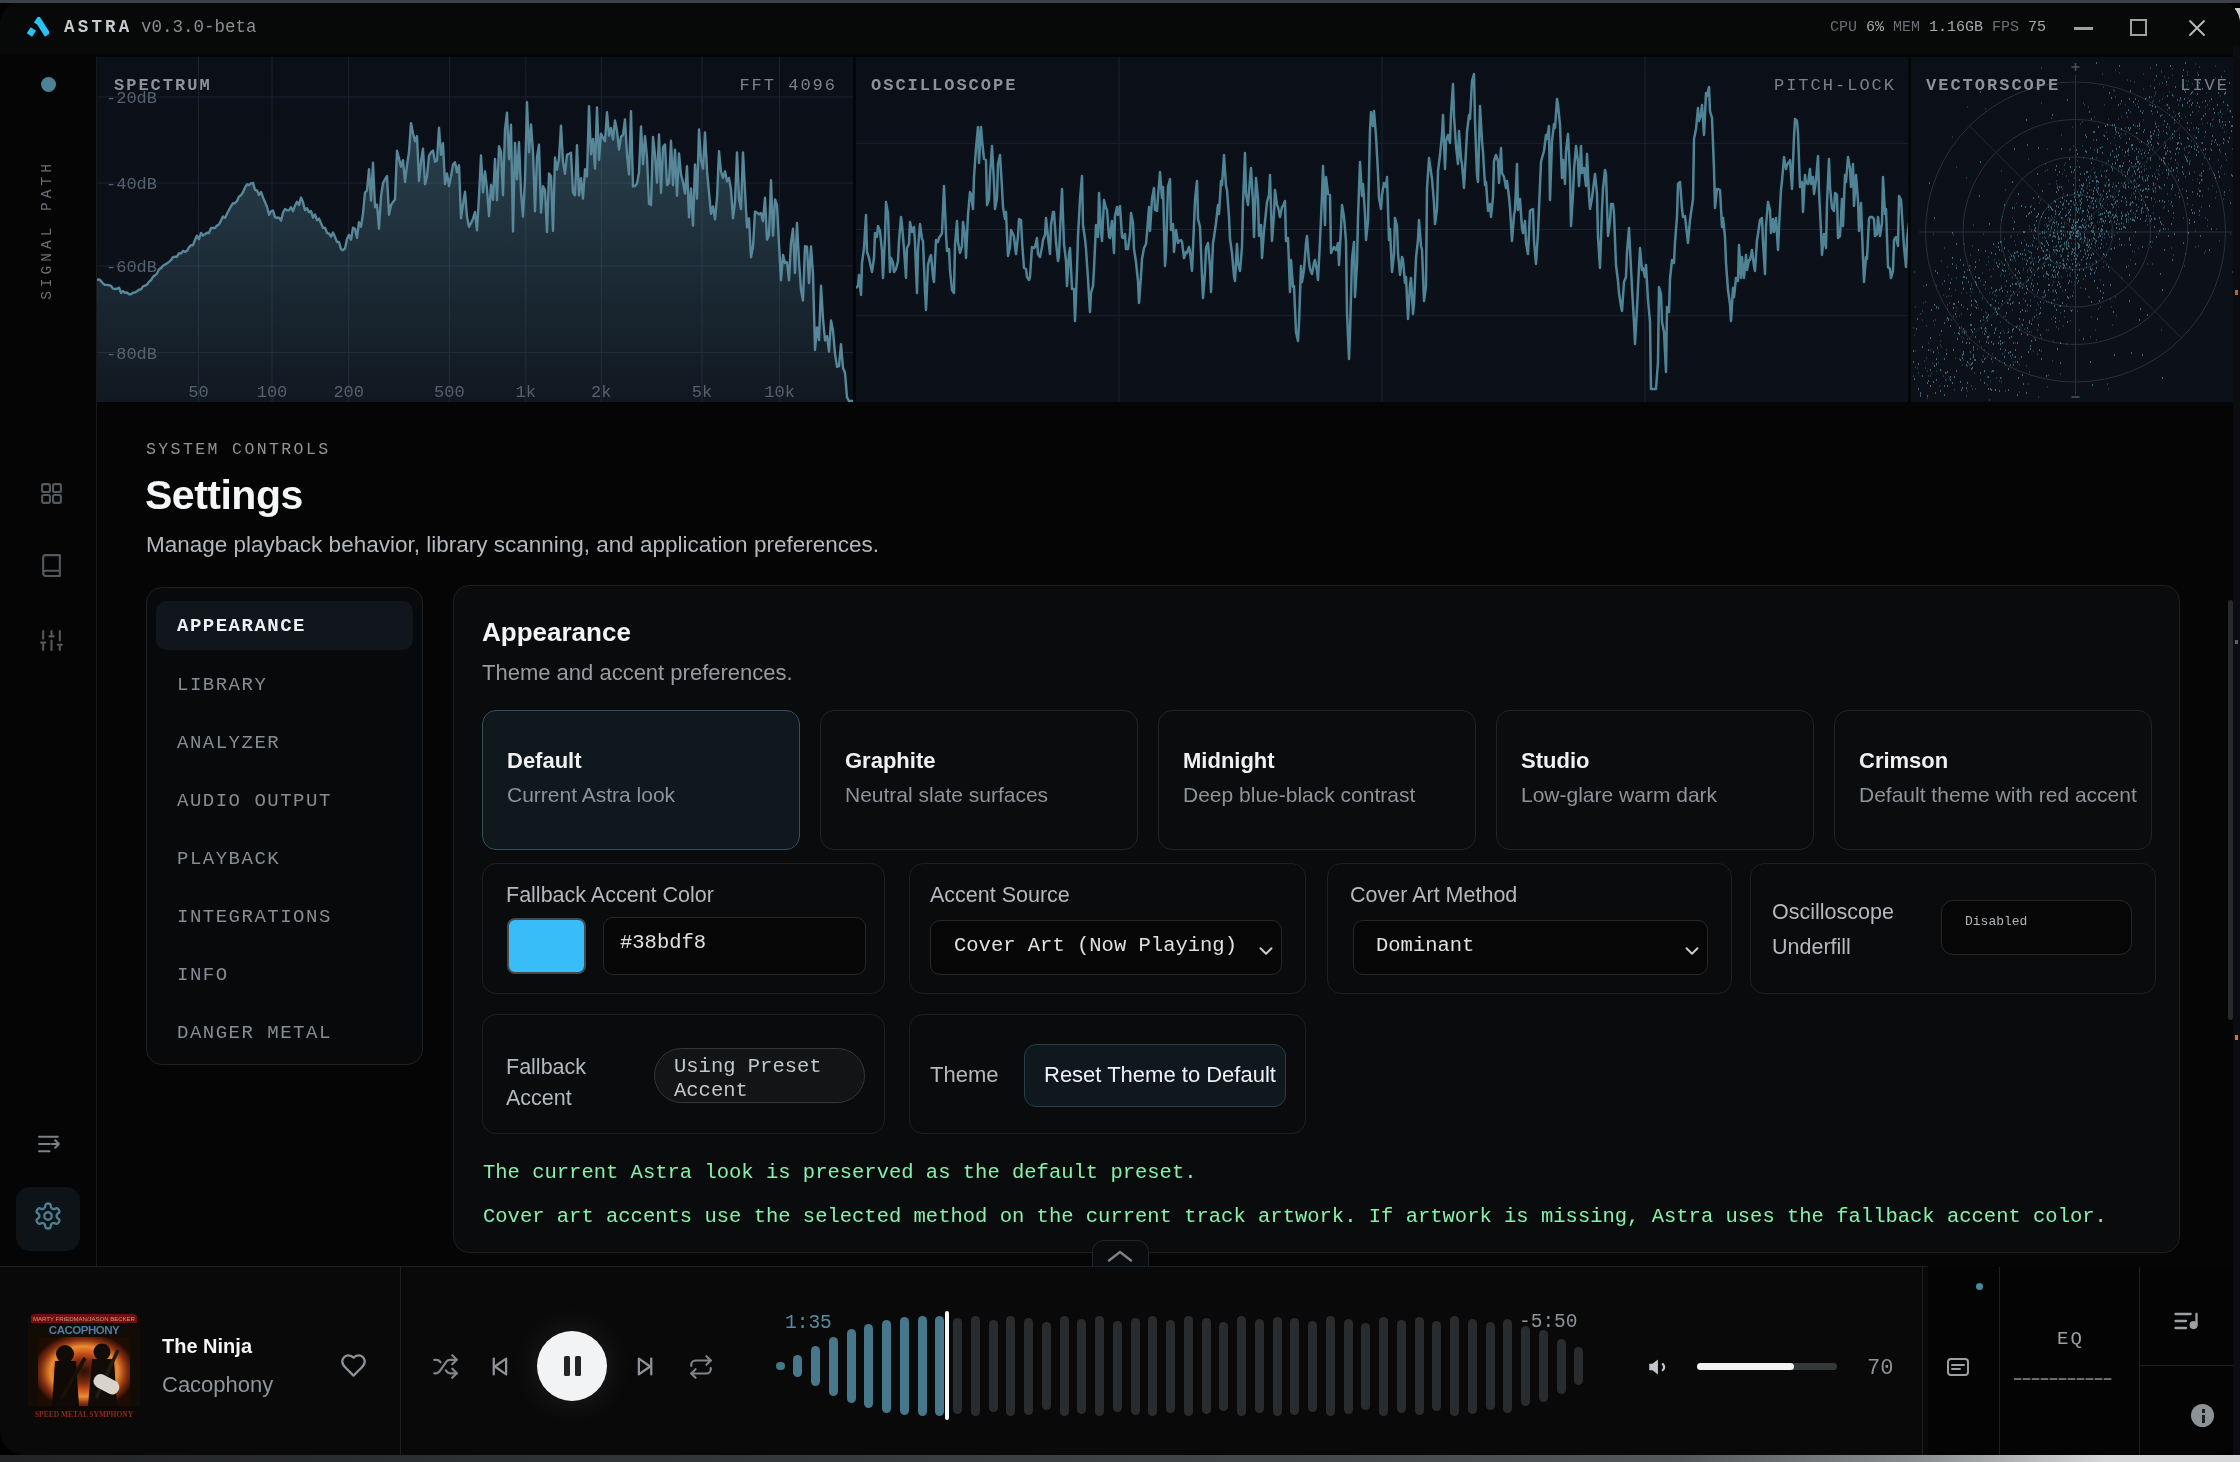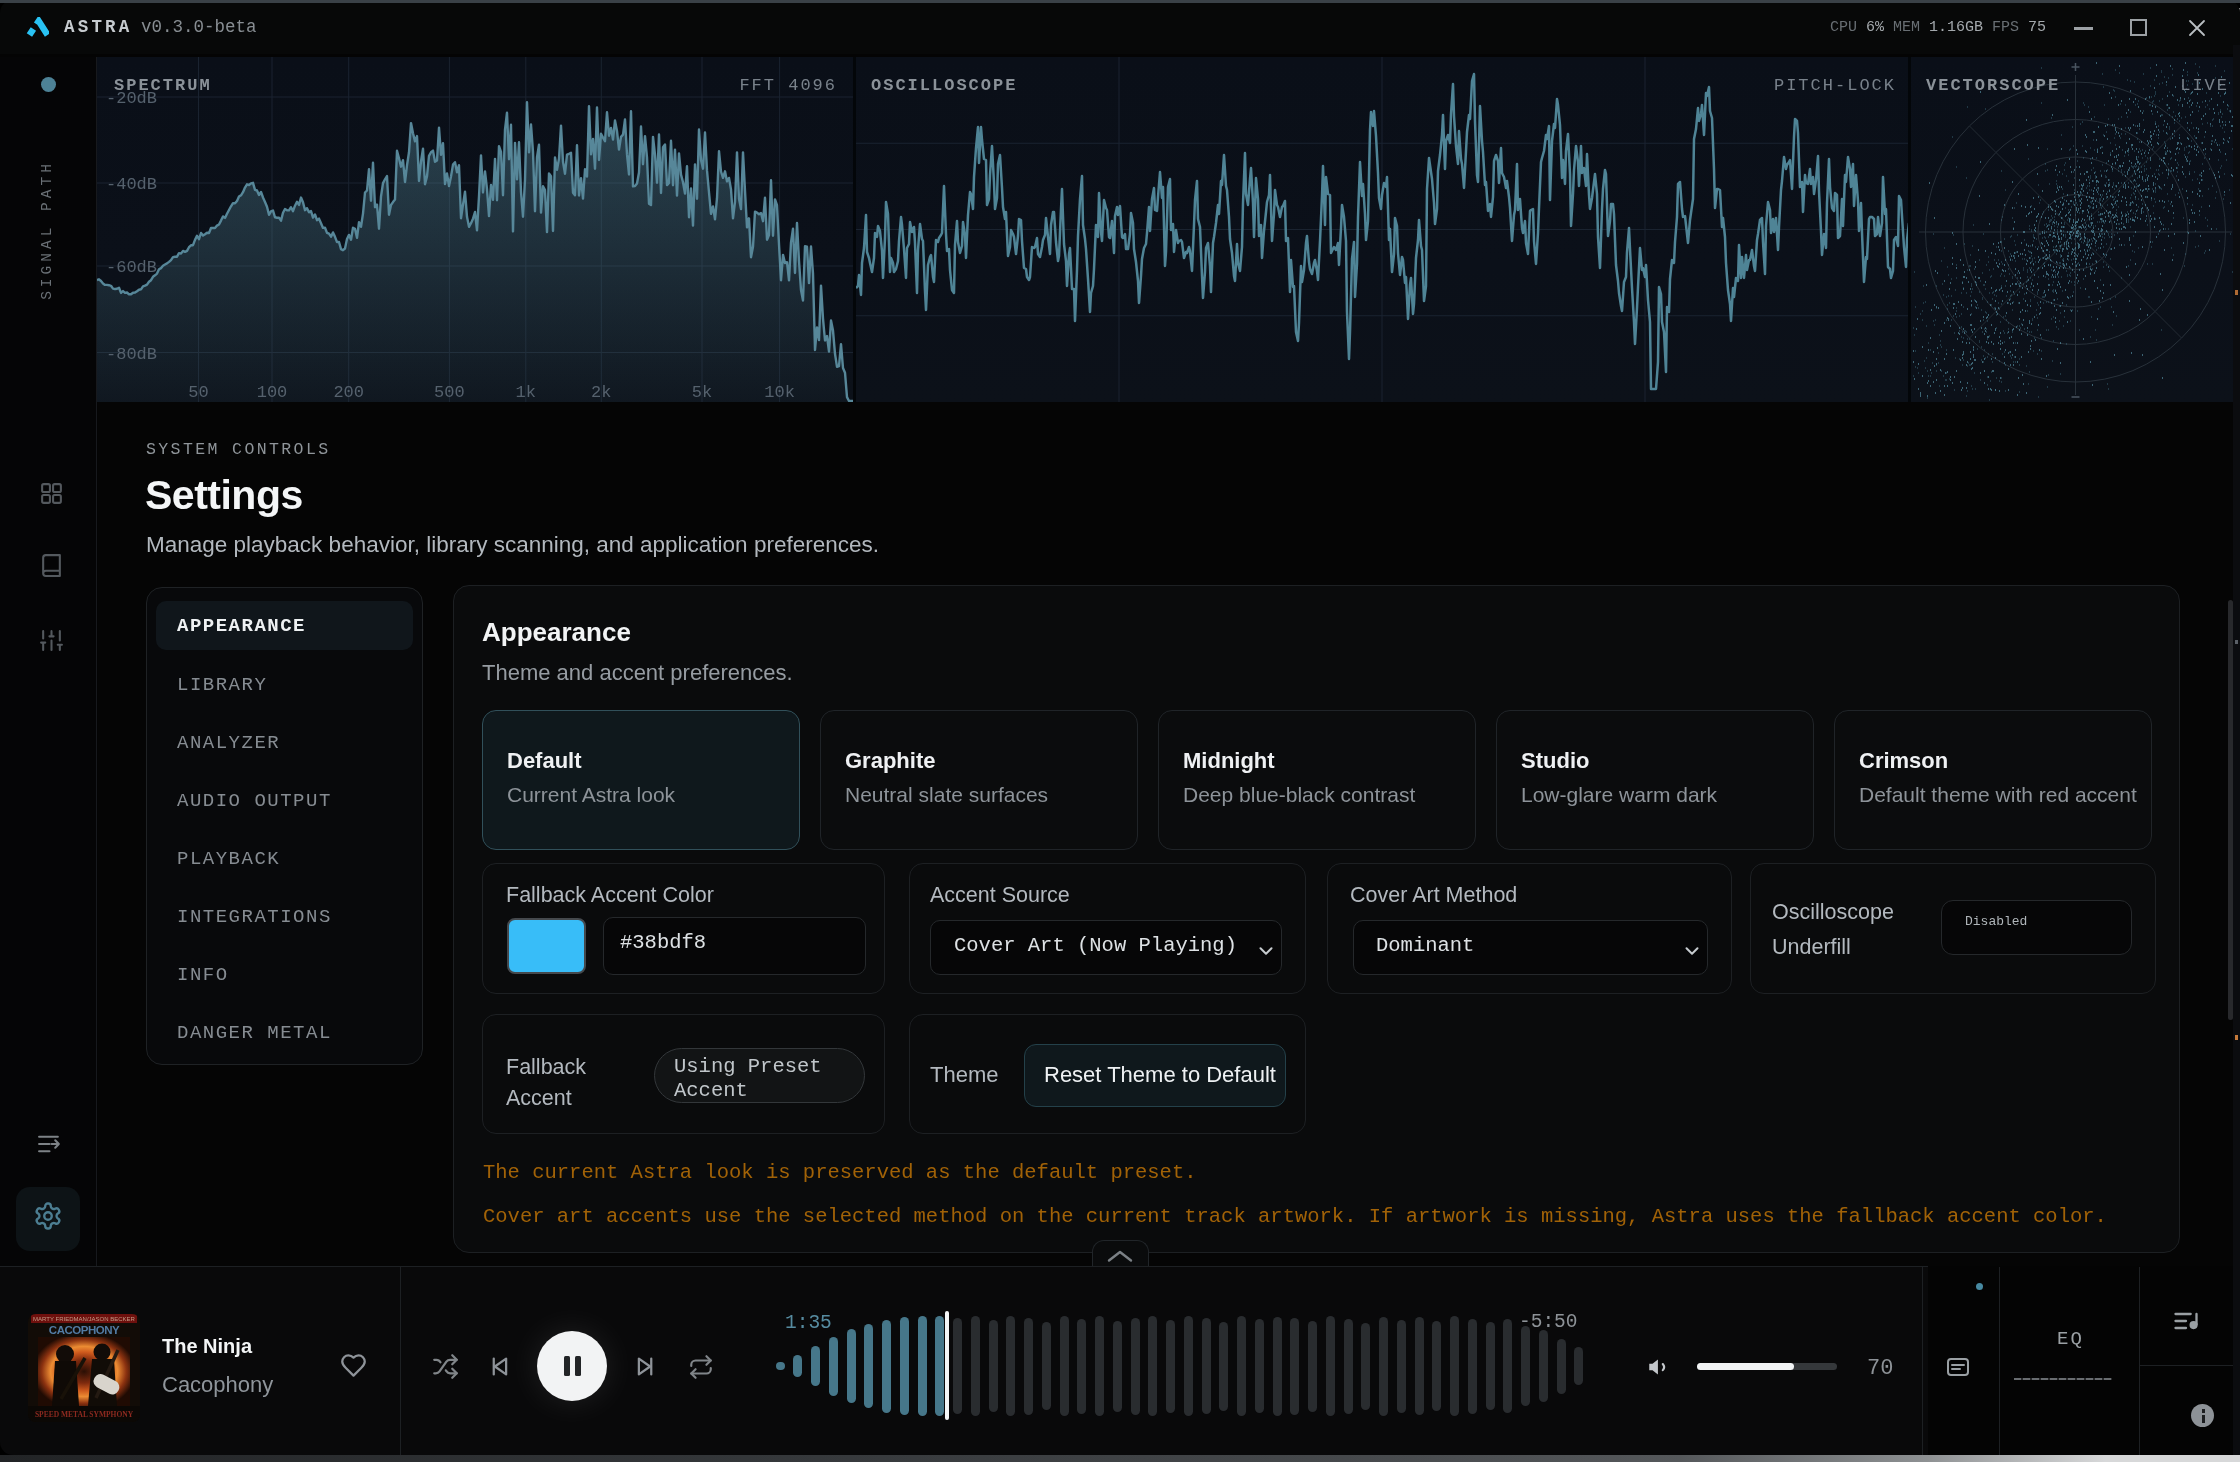--- a/index.html
+++ b/index.html
@@ -1,20 +1,20 @@
 <!DOCTYPE html>
 <html><head><meta charset="utf-8"><style>
 *{margin:0;padding:0;box-sizing:border-box}
 html,body{width:2240px;height:1462px;background:#000;overflow:hidden}
 body{font-family:"Liberation Sans",sans-serif;position:relative}
 .abs{position:absolute}
 .topstrip{position:absolute;left:0;top:0;width:2240px;height:3px;background:#3a4147;z-index:5}
 .btmstrip{position:absolute;left:0;top:1455px;width:2240px;height:7px;background:linear-gradient(90deg,#222426 0%,#35383b 35%,#46494c 60%,#55585b 75%,#8e9193 86%,#d7d8d9 94%)}
 .rstrip{position:absolute;left:2235px;top:8px;width:5px;height:40px;background:#c9cccd}
-.app{position:absolute;left:0;top:0;width:2240px;height:1455px;background:#040404;border-radius:13px;overflow:hidden;z-index:1}
+.app{position:absolute;left:0;top:0;width:2240px;height:1455px;background:#040404;border-radius:24px;overflow:hidden;z-index:1}
 
 .titlebar{position:absolute;left:0;top:0;width:2240px;height:54px;background:#070808}
 .tb-astra{position:absolute;left:64px;top:17px;font:bold 17.5px "Liberation Mono",monospace;letter-spacing:3.2px;color:#c6cbcf}
 .tb-ver{position:absolute;left:141px;top:17px;font:17.5px "Liberation Mono",monospace;color:#878d92}
 .tb-stats{position:absolute;right:194px;top:19px;font:15px "Liberation Mono",monospace;color:#a4a9ad}
 .tb-stats b{font-weight:normal;color:#686e73}
 
 .viz{position:absolute;left:0;top:57px;width:2240px;height:345px;background:#030609}
 .vpanel{position:absolute;top:0;height:345px;overflow:hidden;background:linear-gradient(180deg,#0a0f18 0%,#0b1019 60%,#0c1119 100%)}
 .rail{position:absolute;left:0;top:57px;width:97px;height:1209px;background:#050506;border-right:1px solid #17191d}
@@ -35,21 +35,21 @@
 .ap-h2{position:absolute;left:28px;top:31px;font-weight:bold;font-size:26px;color:#f2f4f5}
 .ap-sub{position:absolute;left:28px;top:74px;font-size:22px;color:#969ca2}
 .tcard{position:absolute;top:124px;width:318px;height:140px;border:1px solid #202428;border-radius:14px;background:#0b0c0d}
 .tcard .t{position:absolute;left:24px;top:37px;font-weight:bold;font-size:22px;color:#eff1f3}
 .tcard .d{position:absolute;left:24px;top:72px;font-size:21px;color:#8d9399}
 .tcard.active{background:#0f181c;border-color:#31505a}
 .ccard{position:absolute;border:1px solid #1d2023;border-radius:14px;background:#0a0b0c}
 .clabel{font-size:21.5px;color:#b3b9bf;position:absolute}
 .cinput{position:absolute;border:1px solid #25282b;border-radius:10px;background:#060607}
 .ctext{font-family:"Liberation Mono",monospace;color:#dde1e4;position:absolute}
-.note{position:absolute;font:20.5px "Liberation Mono",monospace;color:#a16207;white-space:nowrap}
+.note{position:absolute;font:20.5px "Liberation Mono",monospace;color:#86efac;white-space:nowrap}
 .tab{position:absolute;left:737px;top:657px;width:57px;height:26px;border:1px solid #212529;border-bottom:none;border-radius:12px 12px 0 0;background:#0a0b0c}
 .scrollthumb{position:absolute;left:2228px;top:600px;width:5px;height:420px;border-radius:3px;background:#28292c}
 
 .player{position:absolute;left:0;top:1266px;width:1928px;height:189px;background:#09090a;border-top:1px solid #1d2023}
 .psep{position:absolute;top:0;width:1px;height:188px;background:#1d2023}
 .album{position:absolute;left:28px;top:47px;width:112px;height:108px;border-radius:8px;overflow:hidden}
 .title{position:absolute;left:162px;top:68px;font-weight:bold;font-size:20px;color:#f3f5f6}
 .artist{position:absolute;left:162px;top:105px;font-size:22px;color:#8f959b}
 .pausebtn{position:absolute;left:537px;top:64px;width:70px;height:70px;border-radius:50%;background:#f2f3f4;box-shadow:0 0 34px rgba(255,255,255,.10)}
 .pausebtn i{position:absolute;top:25px;width:6px;height:20px;background:#222426;border-radius:1.5px}

